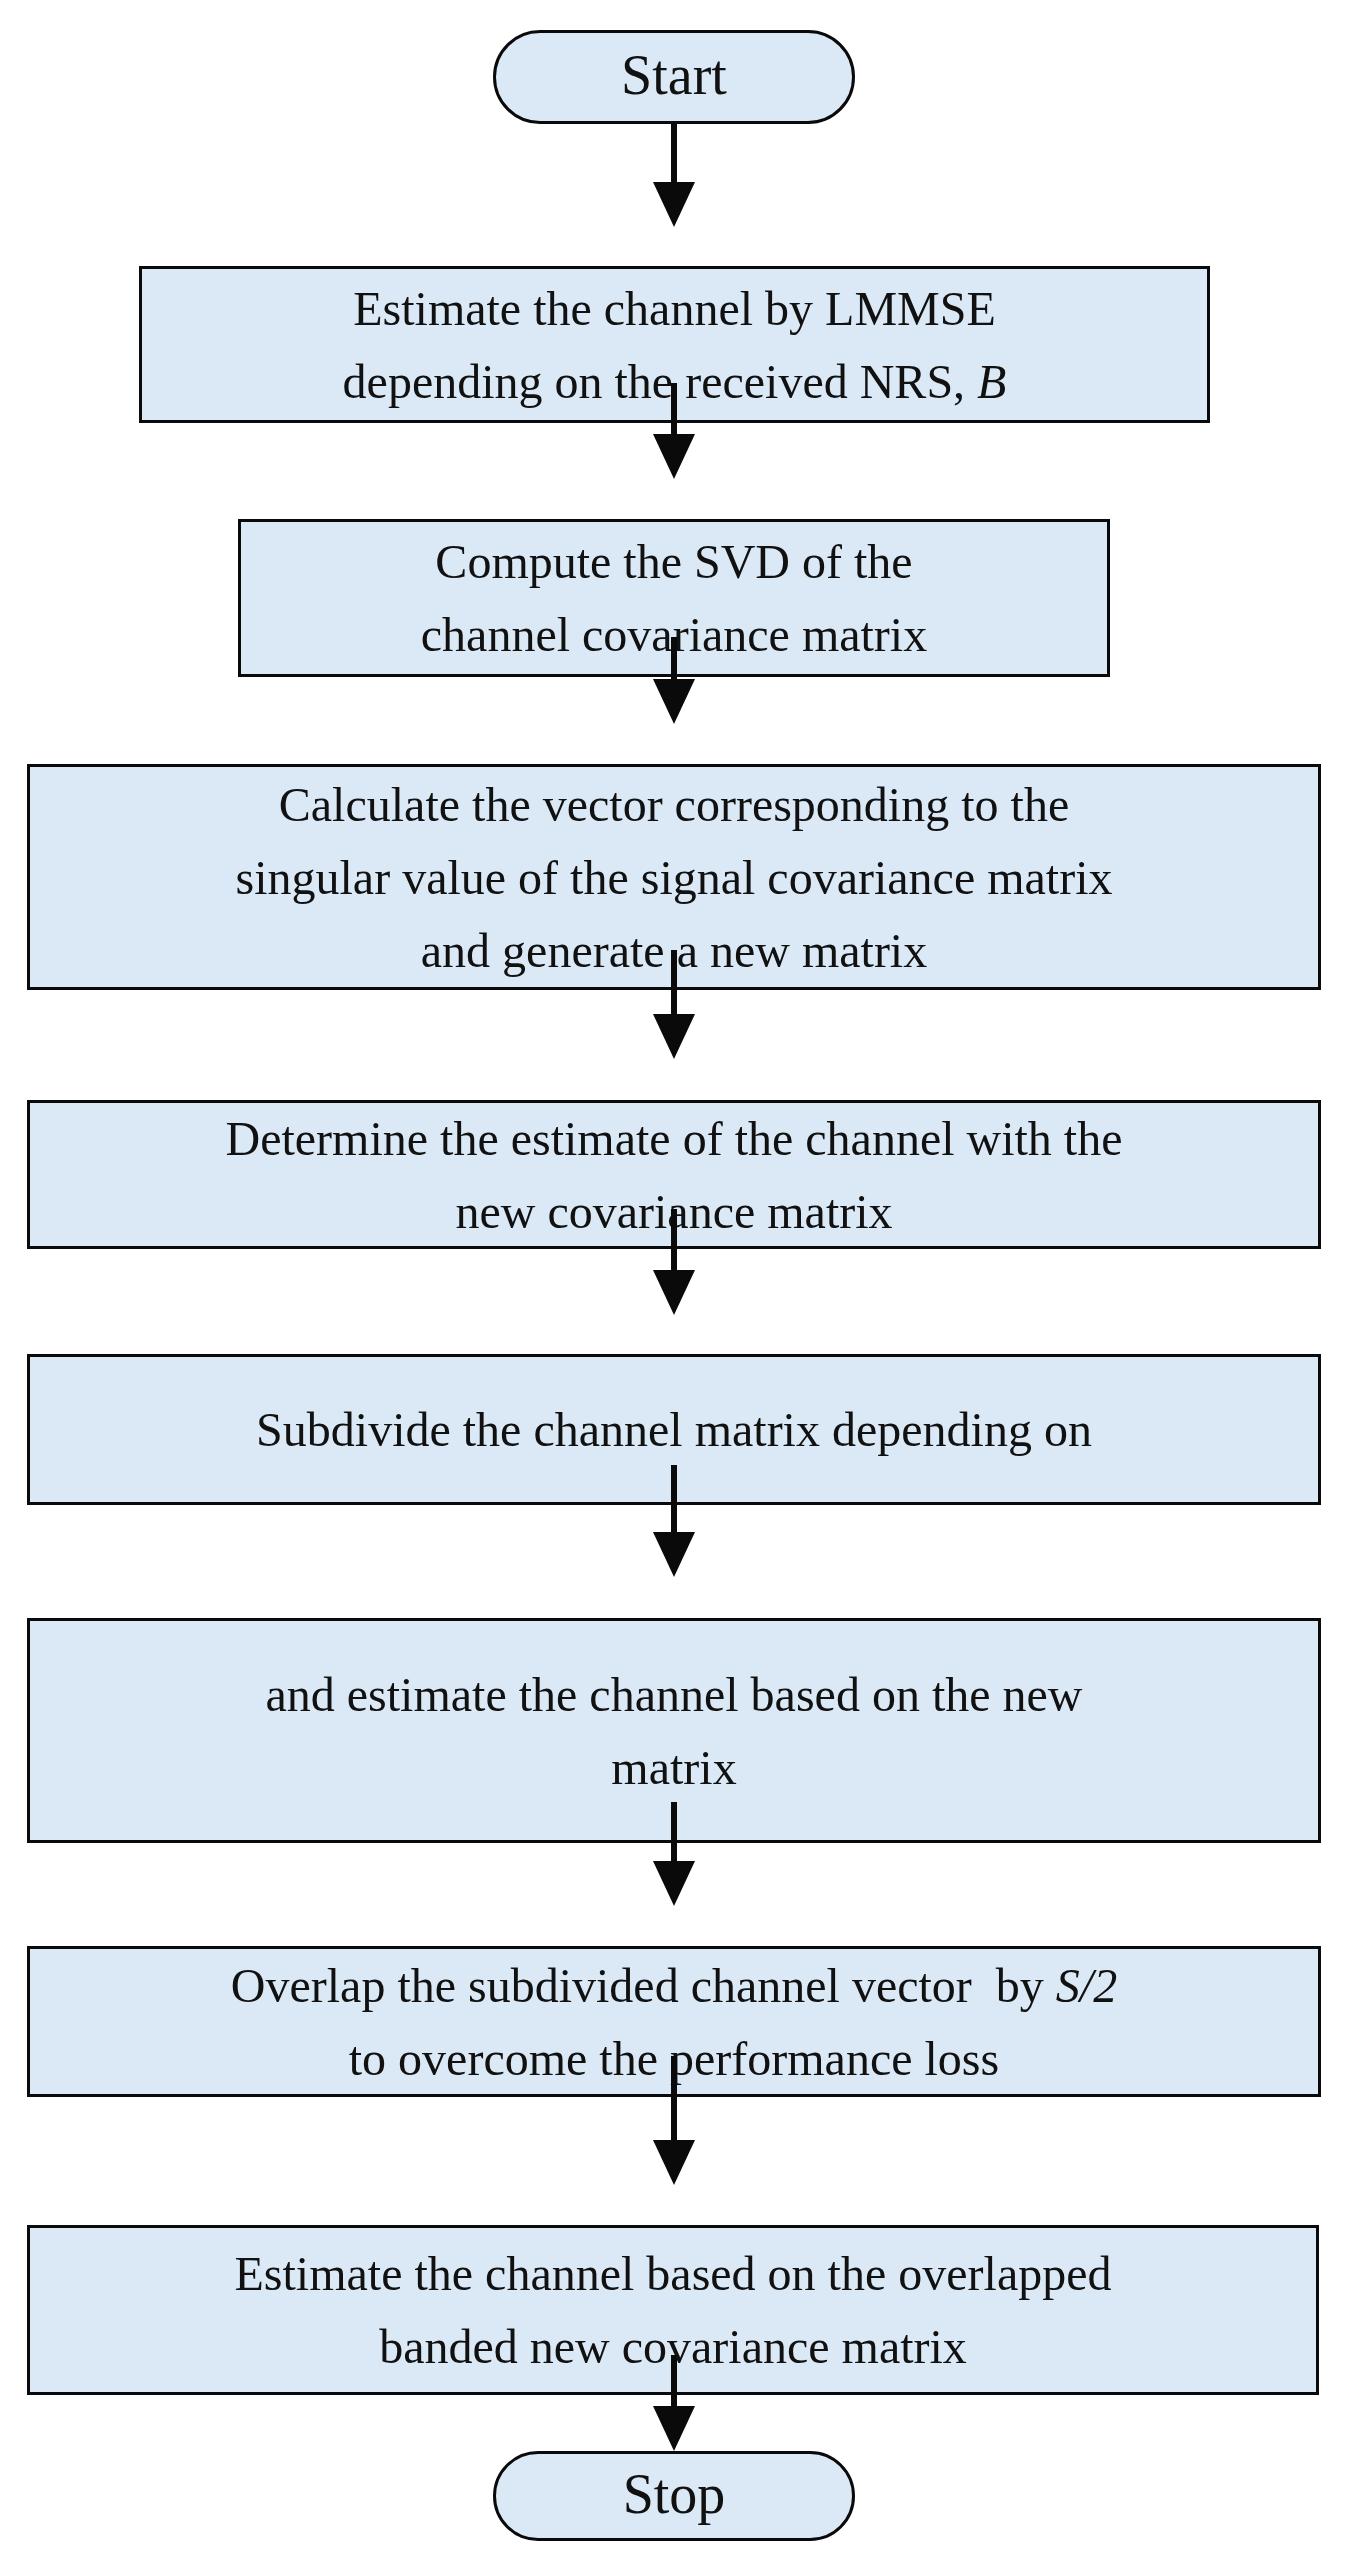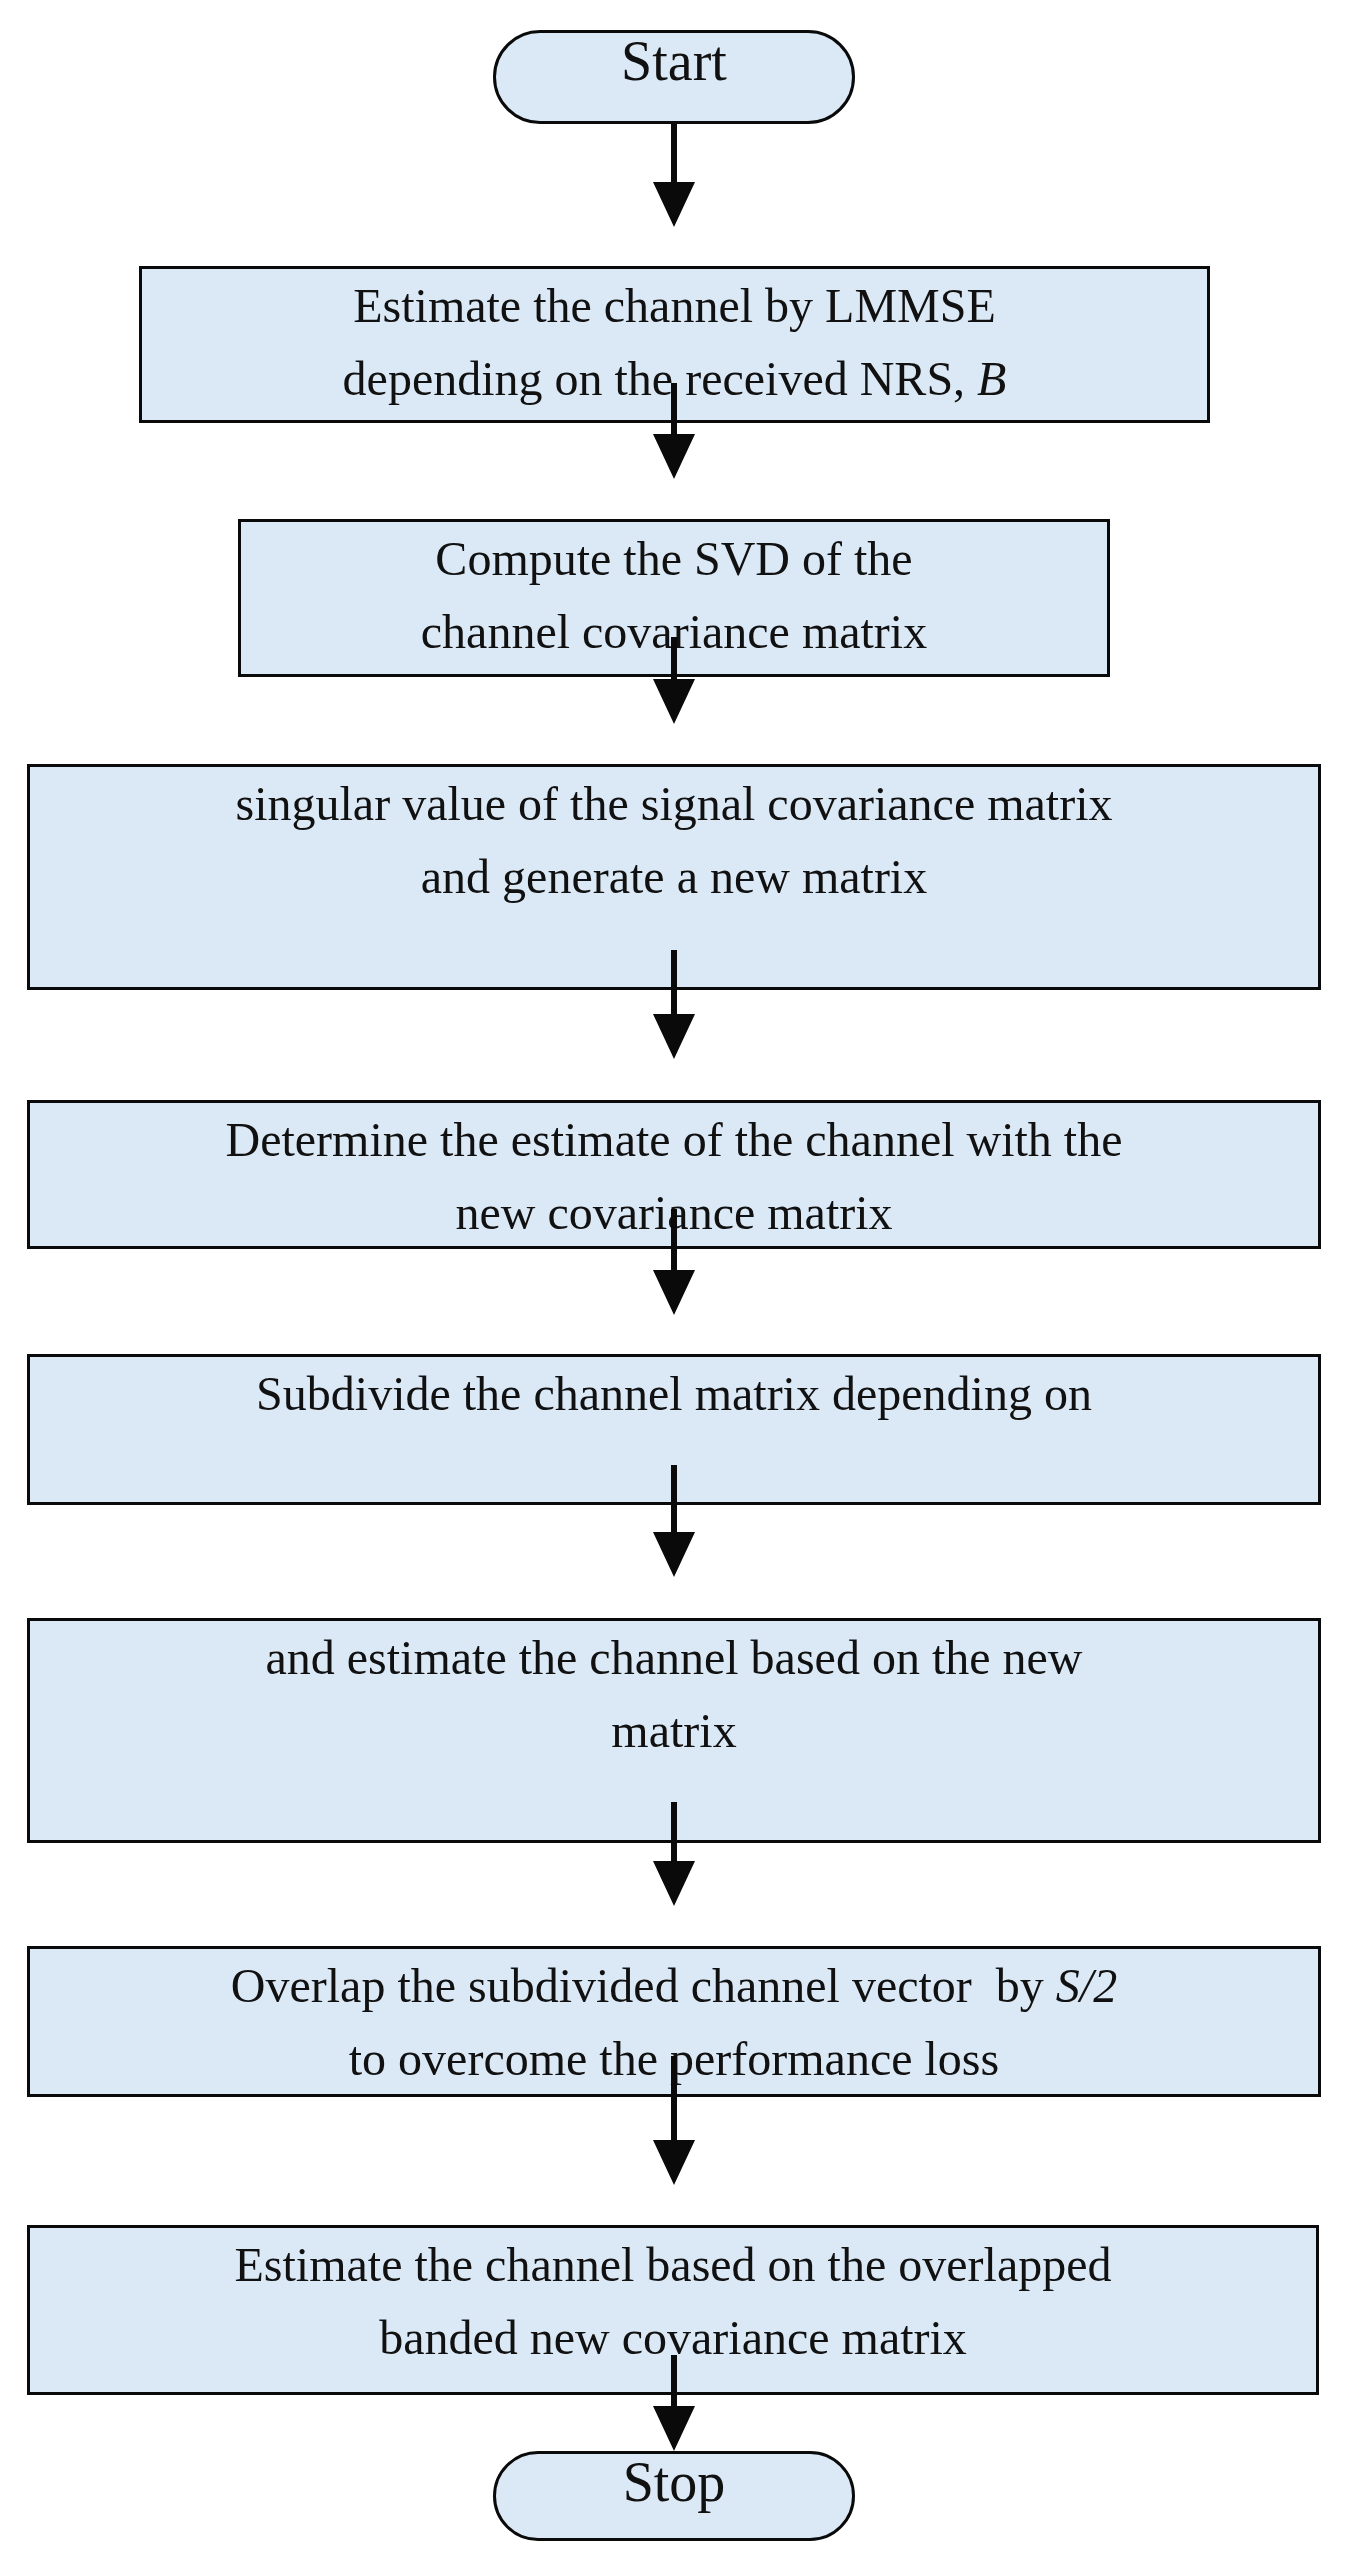--- a/index.html
+++ b/index.html
@@ -20,20 +20,21 @@
     color:var(--text);
     overflow:hidden;
   }
   .node{
     position:absolute;
     background:var(--fill);
     border:3.8px solid var(--border);
     display:flex;
     flex-direction:column;
     align-items:center;
+    justify-content:center;
     text-align:center;
   }
   .terminator{
     border-radius:53px;
     font-size:56px;
     line-height:1;
     padding-bottom:4.5px;
   }
   .process{
     font-size:48px;
@@ -110,20 +111,21 @@
       <div class="tline"><span>Compute the SVD of the</span></div>
       <div class="tline"><span>channel covariance matrix</span></div>
     </div>
 
   <div class="arrow" id="a3">
     <div class="shaft"></div>
     <div class="head"></div>
   </div>
 
   <div class="node process" id="n-step3">
+      <div class="tline"><span>Calculate the vector corresponding to the</span></div>
       <div class="tline"><span>singular value of the signal covariance matrix</span></div>
       <div class="tline"><span>and generate a new matrix</span></div>
     </div>
 
   <div class="arrow" id="a4">
     <div class="shaft"></div>
     <div class="head"></div>
   </div>
 
   <div class="node process" id="n-step4">

